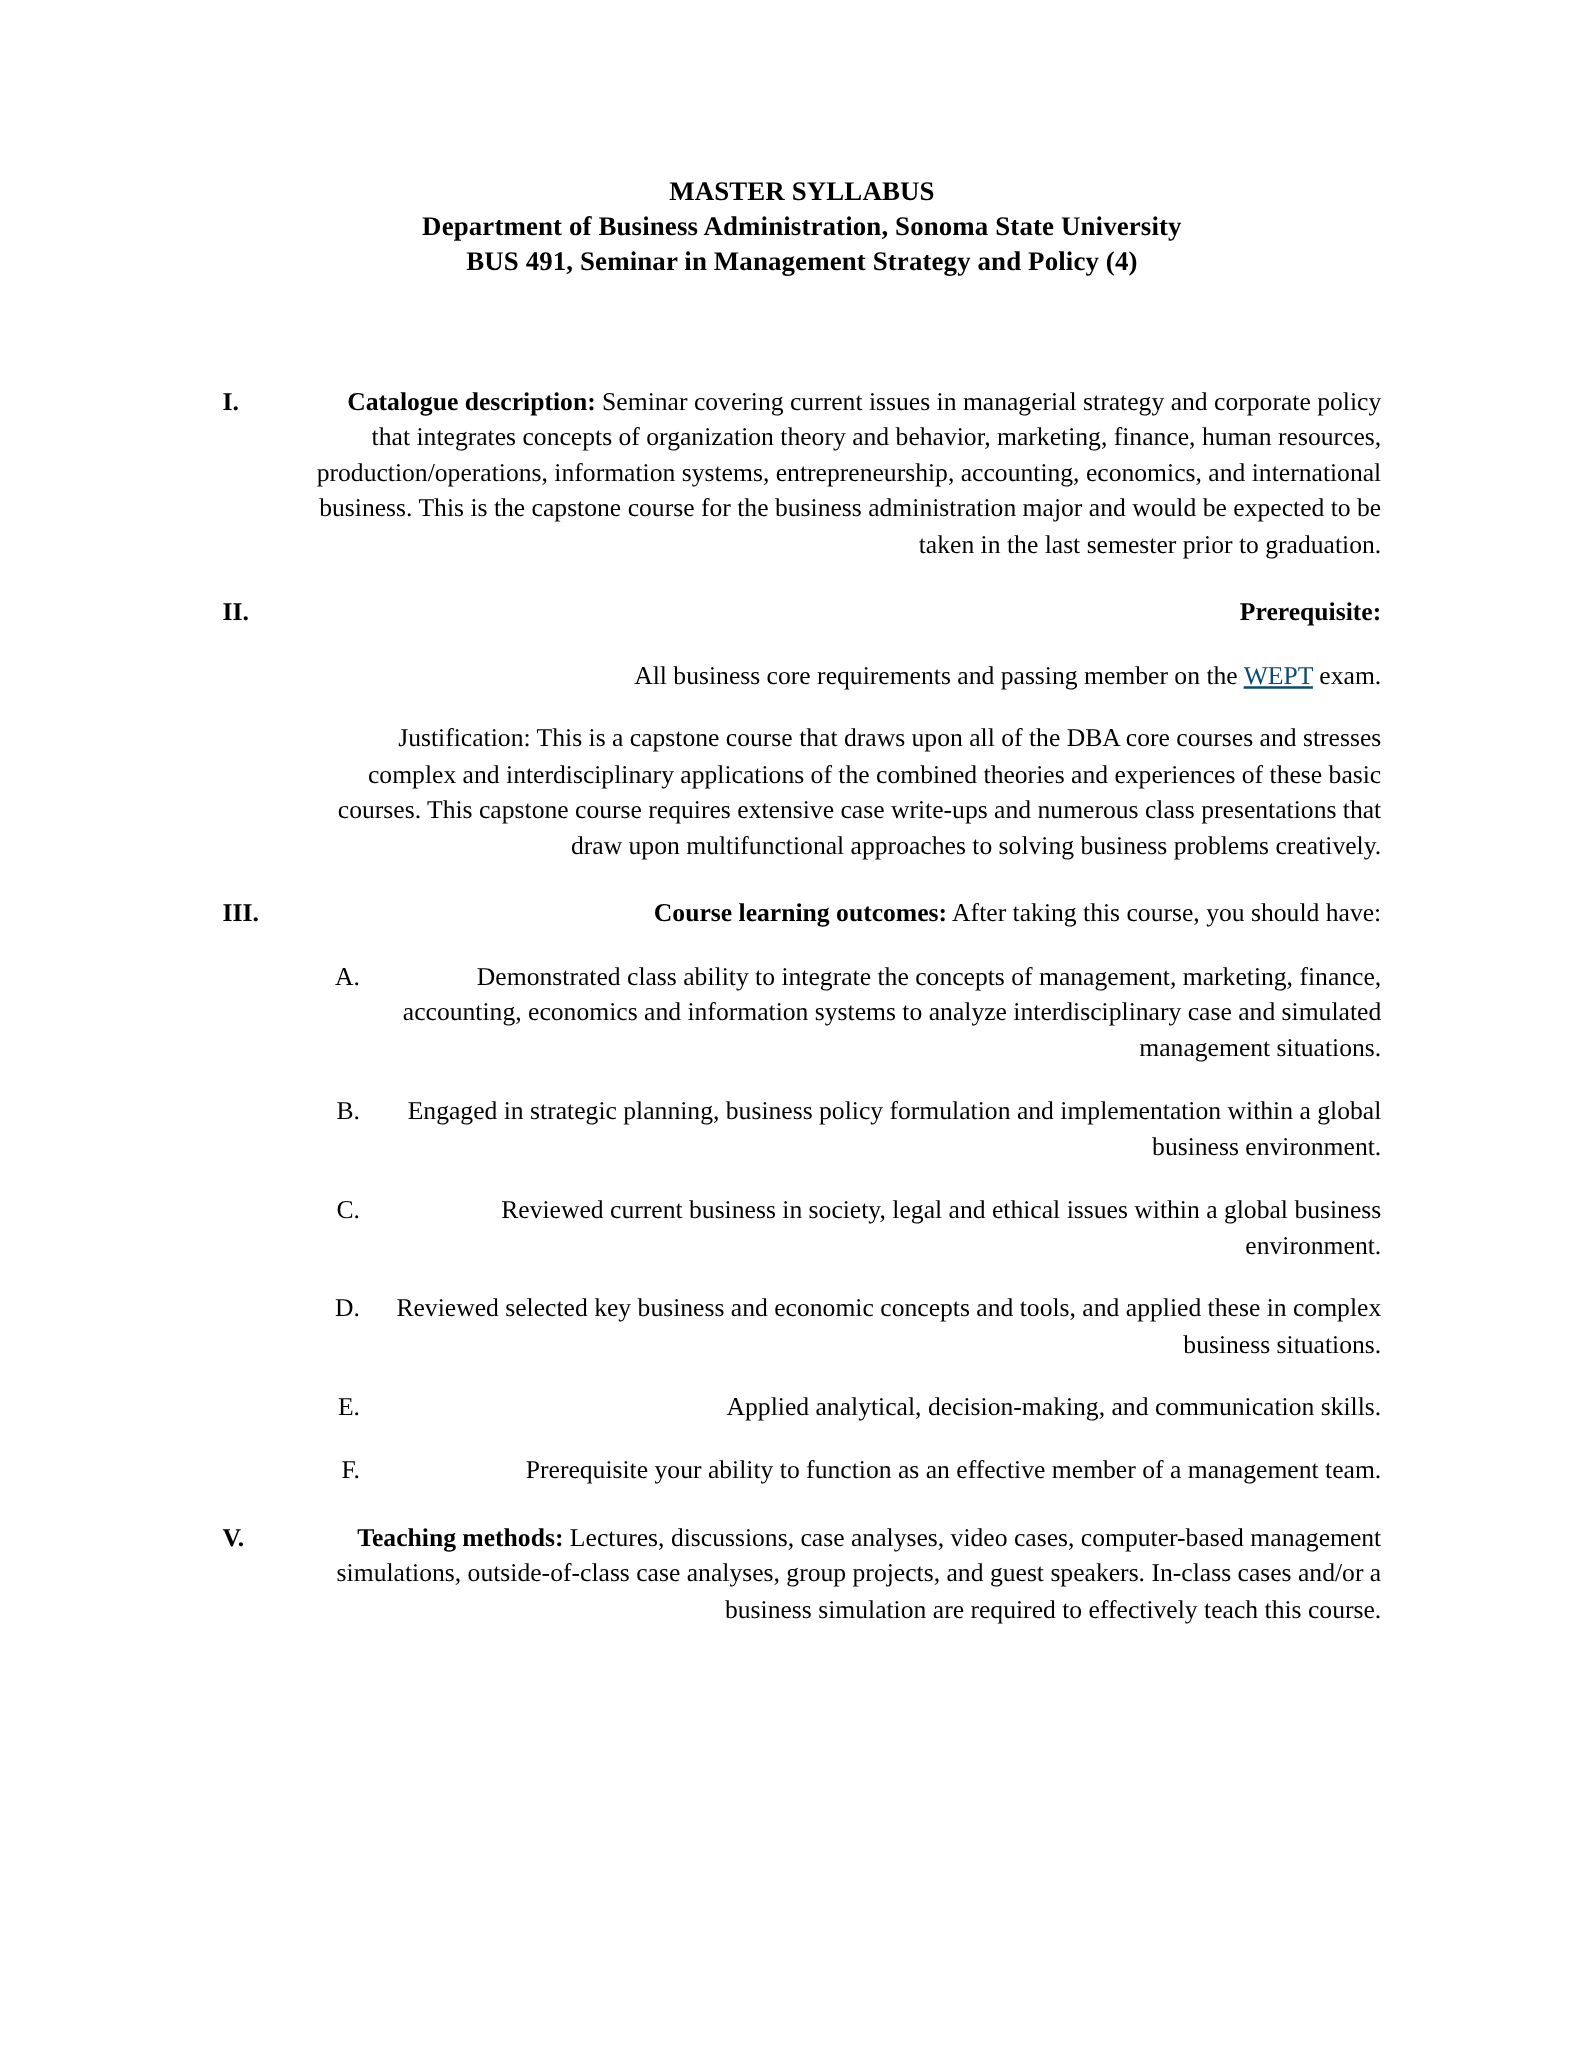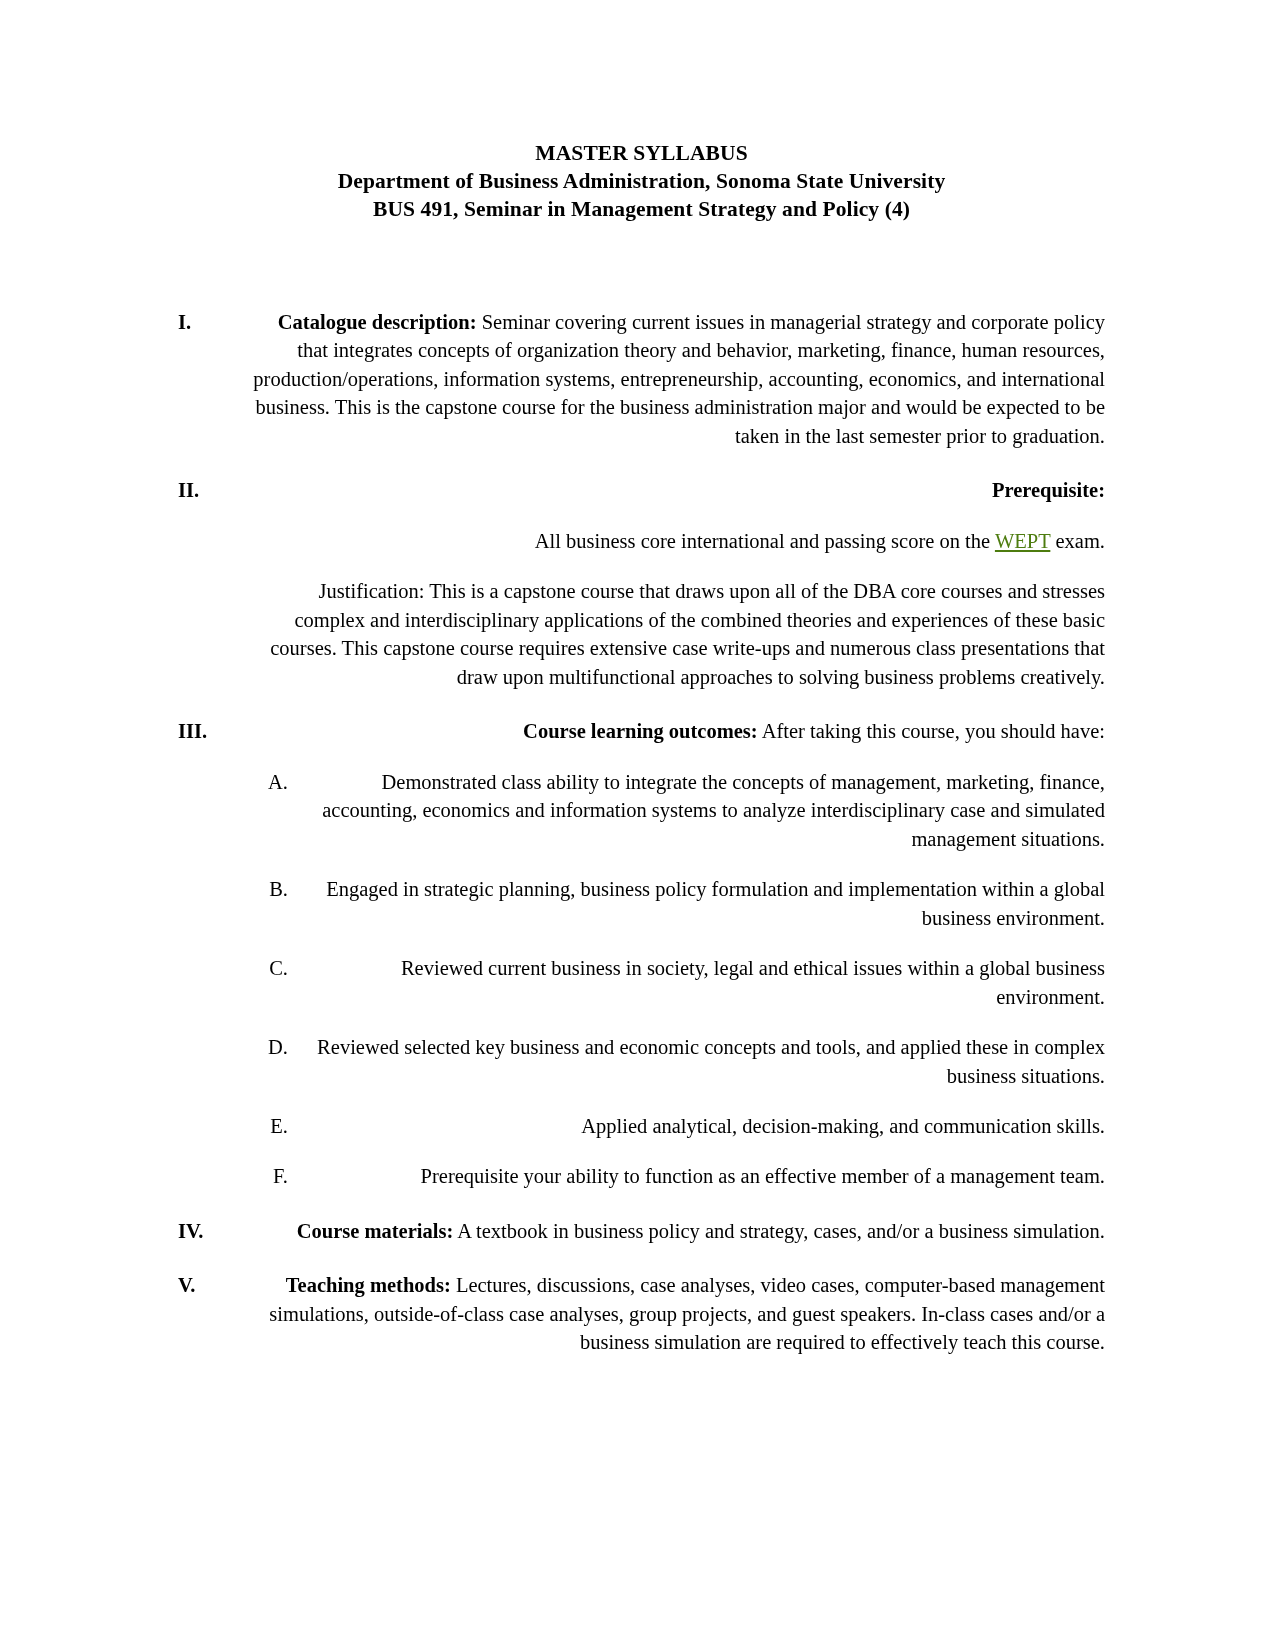--- a/index.html
+++ b/index.html
@@ -57,21 +57,21 @@
   .lead {
     font-weight: bold;
   }
   .para {
     margin: 0 0 0 0;
   }
   .para + .para {
     margin-top: 22px;
   }
   a.link {
-    color: #4d7c0f;
+    color: #0c4a6e;
     text-decoration: underline;
   }
   .outcomes {
     margin-top: 22px;
   }
   .outcome {
     display: flex;
     flex-direction: row;
     align-items: flex-start;
     margin-bottom: 22px;
@@ -112,21 +112,21 @@
     </div>
   </div>
 
   <div class="section sec-gap-lg">
     <div class="numeral">II.</div>
     <div class="body">
       <div class="para">
         <span class="lead">Prerequisite:</span>
       </div>
       <div class="para">
-        <span>All business core international and passing score on the </span><a class="link" href="#">WEPT</a><span> exam.</span>
+        <span>All business core requirements and passing member on the </span><a class="link" href="#">WEPT</a><span> exam.</span>
       </div>
       <div class="para">Justification: This is a capstone course that draws upon all of the DBA core courses and stresses complex and interdisciplinary applications of the combined theories and experiences of these basic courses. This capstone course requires extensive case write-ups and numerous class presentations that draw upon multifunctional approaches to solving business problems creatively.</div>
     </div>
   </div>
 
   <div class="section sec-gap-lg">
     <div class="numeral">III.</div>
     <div class="body">
       <div class="para">
         <span class="lead">Course learning outcomes:</span><span> After taking this course, you should have:</span>
@@ -153,26 +153,20 @@
           <div class="outcome-text">Applied analytical, decision-making, and communication skills.</div>
         </div>
         <div class="outcome">
           <div class="outcome-letter">F.</div>
           <div class="outcome-text">Prerequisite your ability to function as an effective member of a management team.</div>
         </div>
       </div>
     </div>
   </div>
 
-  <div class="section sec-gap-lg">
-    <div class="numeral">IV.</div>
-    <div class="body">
-      <span class="lead">Course materials:</span><span> A textbook in business policy and strategy, cases, and/or a business simulation.</span>
-    </div>
-  </div>
 
   <div class="section">
     <div class="numeral">V.</div>
     <div class="body">
       <span class="lead">Teaching methods:</span><span> Lectures, discussions, case analyses, video cases, computer-based management simulations, outside-of-class case analyses, group projects, and guest speakers. In-class cases and/or a business simulation are required to effectively teach this course.</span>
     </div>
   </div>
 
 </div>
 

